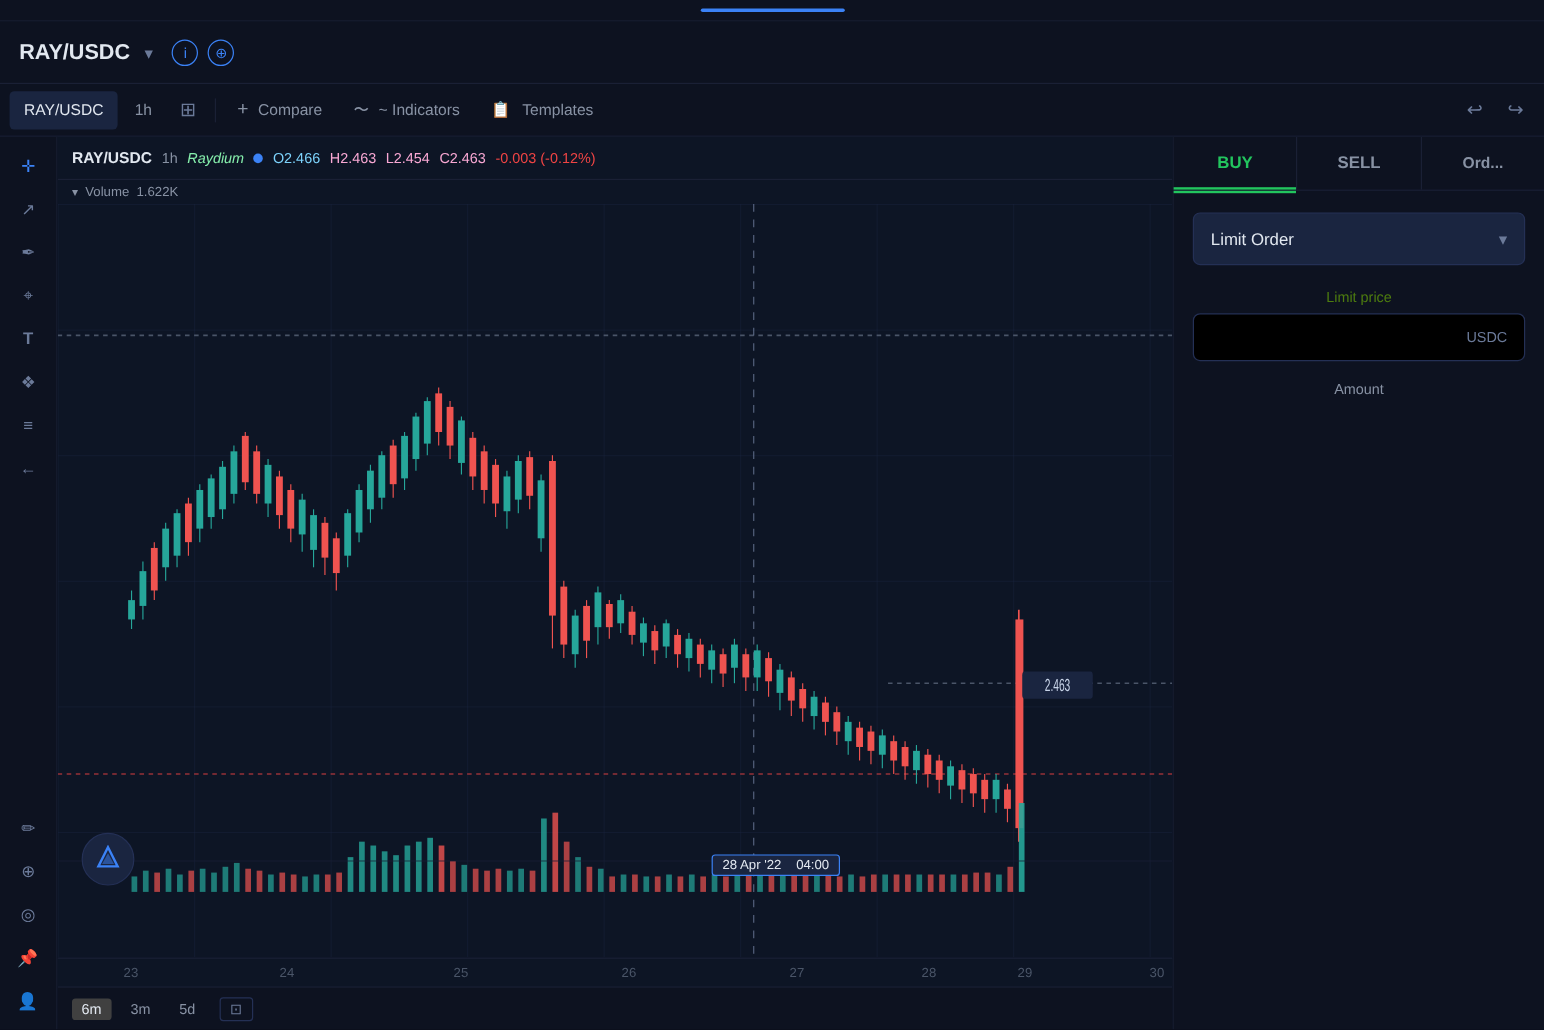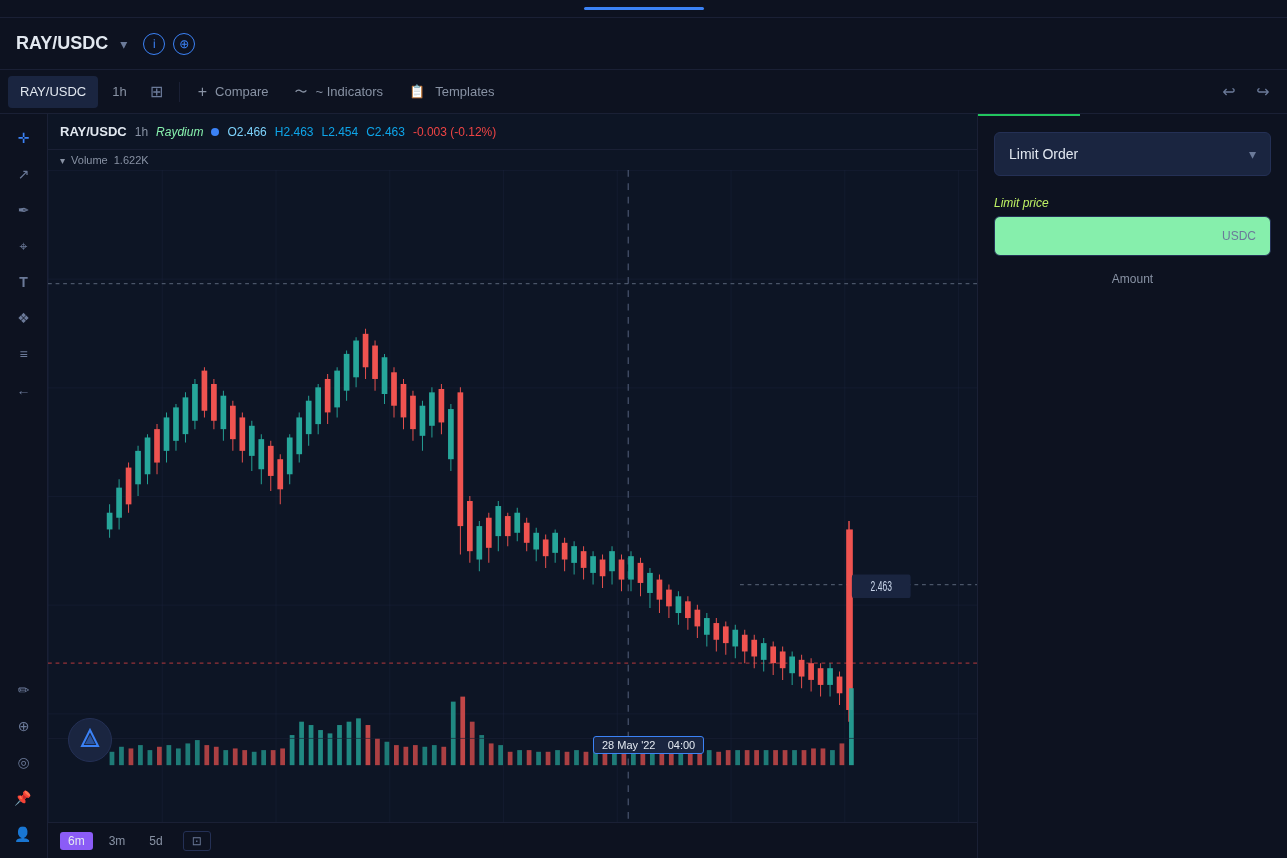--- a/index.html
+++ b/index.html
@@ -165,21 +165,21 @@
     }
     .chart-symbol { color: #e2e8f0; font-weight: 600; font-size: 13px; }
     .chart-interval { color: #8892a4; }
     .chart-source { color: #86efac; font-style: italic; }
     .chart-dot {
       width: 8px; height: 8px;
       border-radius: 50%;
       background: #3b82f6;
     }
     .chart-price { color: #7dd3fc; }
-    .price-val { color: #0ea5e9; }
+    .price-val { color: #f9a8d4; }
     .price-change-neg { color: #ef4444; text-align: right; }
 
     .volume-row {
       height: 20px;
       display: flex;
       align-items: center;
       padding: 0 12px;
       gap: 6px;
       font-size: 11px;
       color: #8892a4;
@@ -223,21 +223,21 @@
     }
     .time-btn {
       padding: 2px 8px;
       border-radius: 3px;
       font-size: 12px;
       cursor: pointer;
       color: #8892a4;
       background: transparent;
       border: none;
     }
-    .time-btn.active { background: #8b5cf6; color: #e2e8f0; }
+    .time-btn.active { background: #404040; color: #e2e8f0; }
 
     
     .right-panel {
       width: 310px;
       background: #0d1220;
       border-left: 1px solid #1a2035;
       display: flex;
       flex-direction: column;
     }
 
@@ -280,29 +280,28 @@
       justify-content: space-between;
       padding: 0 14px;
       cursor: pointer;
       color: #e2e8f0;
       font-size: 14px;
       margin-bottom: 20px;
     }
 
     .field-label {
       font-size: 12px;
-      color: #bef264;
-      text-align: left;
+      color: #4d7c0f;
+      text-align: center;
       margin-bottom: 6px;
-      font-style: italic;
     }
     .field-input {
       width: 100%;
       height: 40px;
-      background: #86efac;
+      background: #000000;
       border: 1px solid #243055;
       border-radius: 6px;
       display: flex;
       align-items: center;
       justify-content: flex-end;
       padding: 0 14px;
       color: #4a5568;
       font-size: 13px;
       margin-bottom: 16px;
       gap: 8px;
@@ -703,53 +702,77 @@
         <rect x="815" y="346" width="5" height="10" fill="#ef5350" opacity="0.7"></rect>
         <rect x="825" y="347" width="5" height="9" fill="#26a69a" opacity="0.7"></rect>
         <rect x="835" y="343" width="5" height="13" fill="#ef5350" opacity="0.7"></rect>
         <rect x="845" y="310" width="5" height="46" fill="#26a69a" opacity="0.9"></rect>
 
         <line x1="0" y1="340" x2="980" y2="340" stroke="#1a2035" stroke-width="0.5"></line>
       </svg>
 
       
       <div class="crosshair-label" style="bottom: 68px; left: 545px;">
-        <span>28 May '22</span>
+        <span>28 Apr '22</span>
         &nbsp;&nbsp;
         <span>04:00</span>
       </div>
 
       
       <div class="chart-logo">
         <svg width="24" height="24" viewBox="0 0 24 24">
           <polygon points="12,2 20,18 4,18" fill="none" stroke="#3b82f6" stroke-width="2"></polygon>
           <polygon points="12,7 17,16 7,16" fill="#3b82f6" opacity="0.5"></polygon>
         </svg>
       </div>
     </div>
 
+    <div class="timeline">
+      <span style="position:absolute; left:55px; font-size:11px; color:#4a5568">23</span>
+      <span style="position:absolute; left:185px; font-size:11px; color:#4a5568">24</span>
+      <span style="position:absolute; left:330px; font-size:11px; color:#4a5568">25</span>
+      <span style="position:absolute; left:470px; font-size:11px; color:#4a5568">26</span>
+      <span style="position:absolute; left:610px; font-size:11px; color:#4a5568">27</span>
+      <span style="position:absolute; left:720px; font-size:11px; color:#4a5568">28</span>
+      <span style="position:absolute; left:800px; font-size:11px; color:#4a5568">29</span>
+      <span style="position:absolute; left:910px; font-size:11px; color:#4a5568">30</span>
+
+    </div>
 
     <div class="chart-bottom-controls">
       <button class="time-btn active">
         <span>6m</span>
       </button>
       <button class="time-btn">
         <span>3m</span>
       </button>
       <button class="time-btn">
         <span>5d</span>
       </button>
       <div style="width:28px;height:20px;border:1px solid #243055;border-radius:3px;display:flex;align-items:center;justify-content:center;cursor:pointer;margin-left:4px;">
         <span style="font-size:12px;color:#6b7a99">⊡</span>
       </div>
     </div>
   </div>
 
   <div class="right-panel">
 
+    <div class="trade-tabs">
+      <div class="trade-tab buy">
+        <span>BUY</span>
+      </div>
+      <div class="trade-tab-divider"></div>
+      <div class="trade-tab sell">
+        <span>SELL</span>
+      </div>
+      <div class="trade-tab-divider"></div>
+      <div class="trade-tab orders">
+        <span>Ord...</span>
+      </div>
+    </div>
 
     <div style="height: 2px; background: #22c55e; width: 33%;"></div>
 
     <div class="trade-body">
 
       <div class="order-type-select">
         <span>Limit Order</span>
         <span style="color:#6b7a99;">▾</span>
       </div>
 

